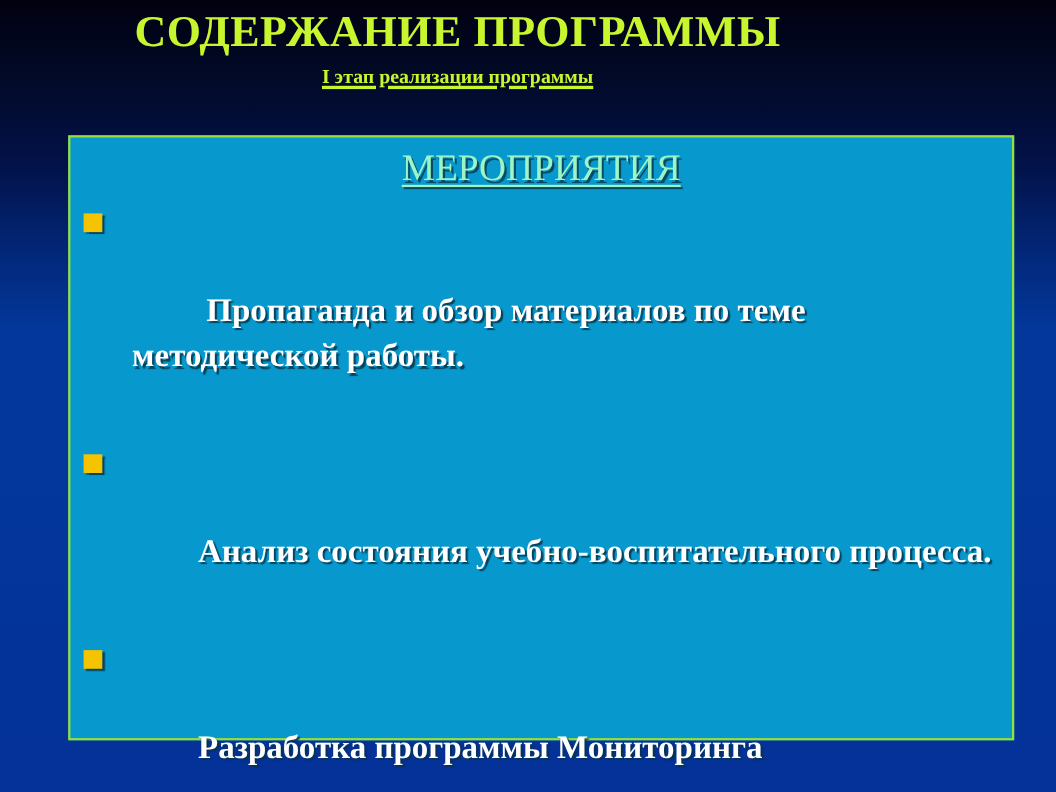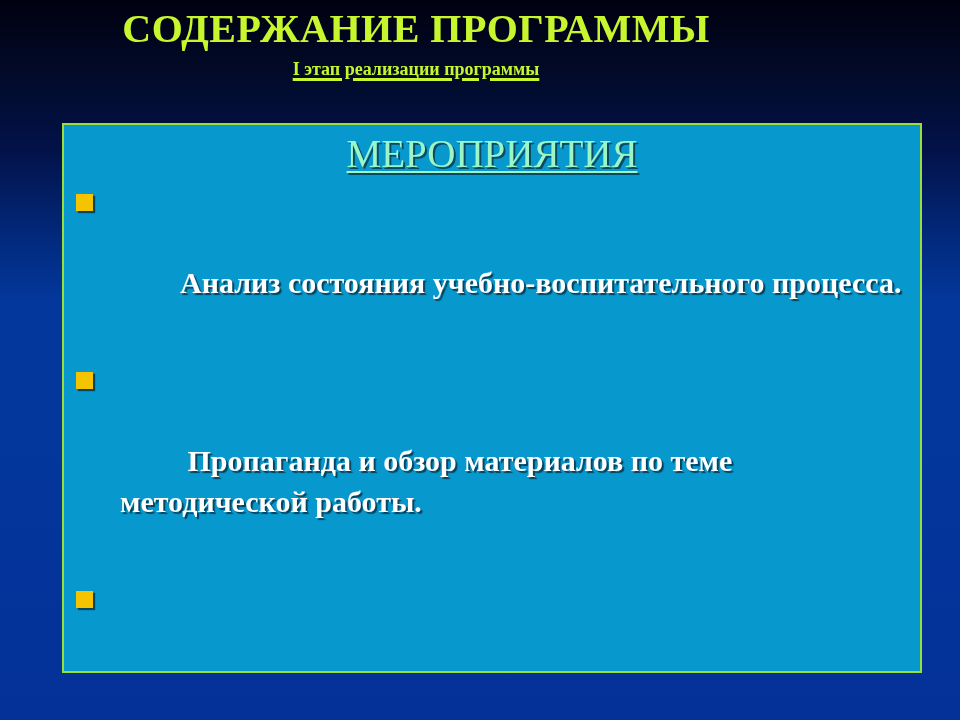--- a/index.html
+++ b/index.html
@@ -77,21 +77,21 @@
     height: 550px;
     box-sizing: border-box;
     background: #0798cd;
     border: 2px solid #9ade3a;
   }
 
   .panel-header {
     margin-top: 9px;
     text-align: center;
     font-family: "Liberation Serif", "DejaVu Serif", serif;
-    font-size: 39px;
+    font-size: 34px;
     line-height: 40px;
     font-weight: 400;
     color: #9cf5c6;
     text-decoration: underline;
     text-decoration-thickness: 2px;
     text-underline-offset: 4px;
     text-shadow: 2px 2px 0 #0b4a63;
     white-space: nowrap;
   }
 
@@ -139,28 +139,29 @@
   </div>
 
   <div class="content-panel">
 
     <div class="panel-header">МЕРОПРИЯТИЯ</div>
 
     <ul class="bullet-list">
 
       <li class="bullet-item">
         <span class="bullet-marker"></span>
+        <span> Пропаганда и обзор материалов по теме методической работы.</span>
+      </li>
+
+      <li class="bullet-item">
+        <span class="bullet-marker"></span>
         <span>Анализ состояния учебно-воспитательного процесса.</span>
       </li>
 
       <li class="bullet-item">
         <span class="bullet-marker"></span>
-        <span> Пропаганда и обзор материалов по теме методической работы.</span>
-      </li>
-
-      <li class="bullet-item">
-        <span class="bullet-marker"></span>
+        <span>Разработка программы Мониторинга</span>
       </li>
 
     </ul>
   </div>
 
 </div>
 
 </body></html>

